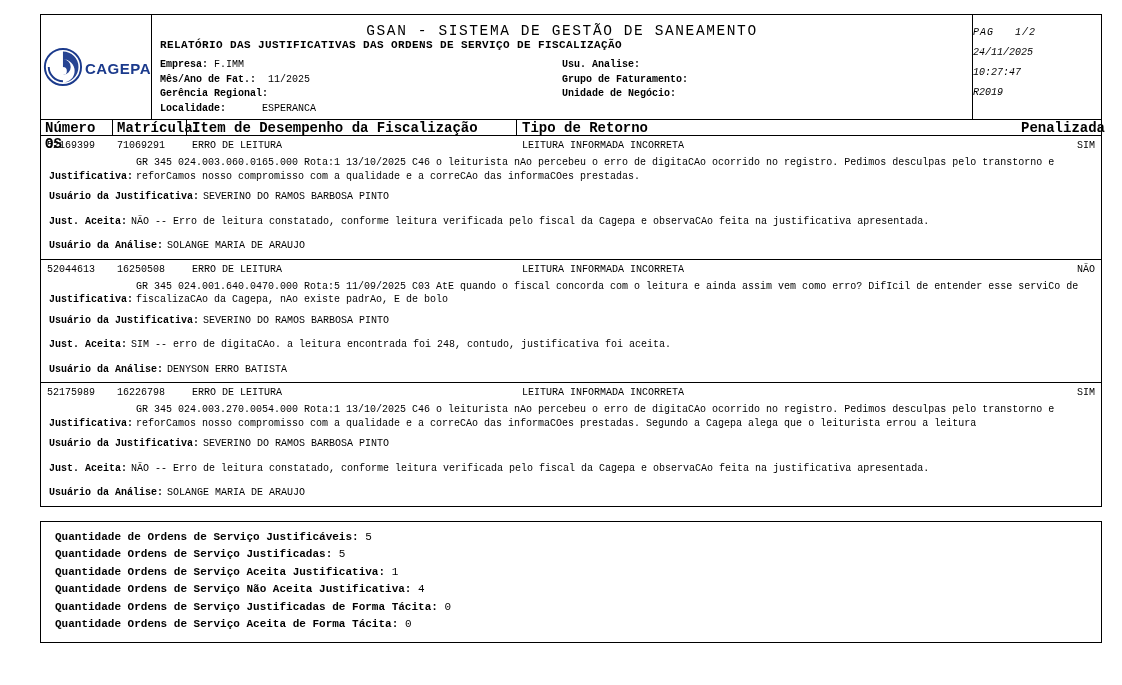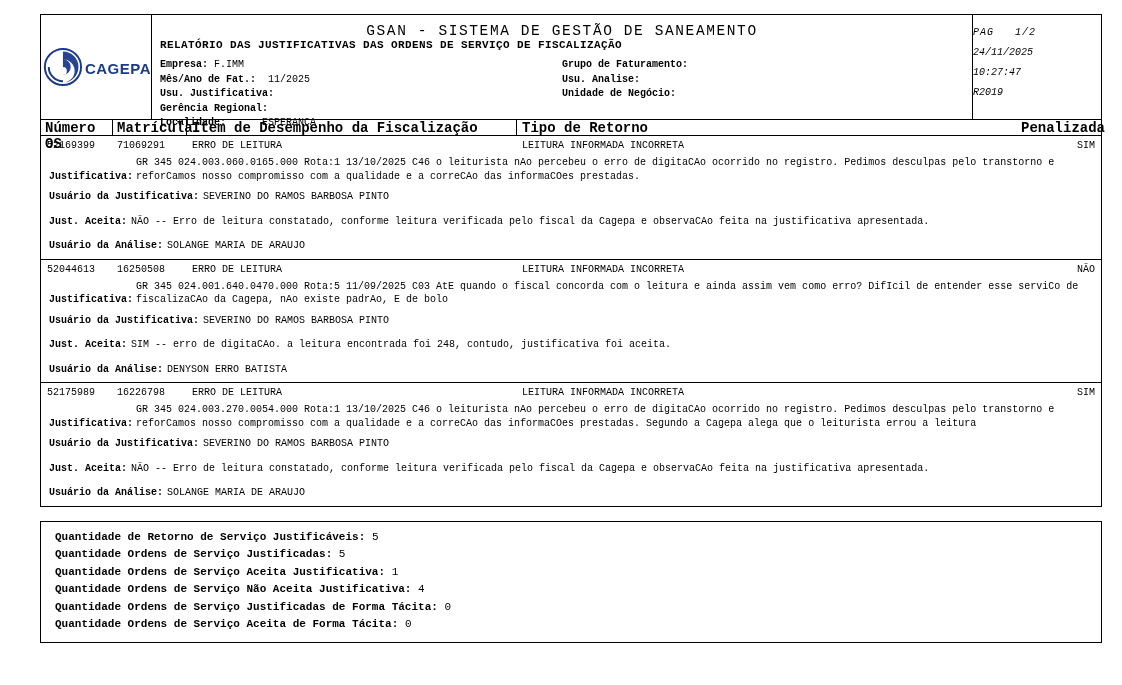--- a/index.html
+++ b/index.html
@@ -179,27 +179,26 @@
     </div>
 
     <div class="hdr-mid">
       <div class="hdr-title">GSAN  -  SISTEMA  DE  GESTÃO  DE  SANEAMENTO</div>
       <div class="hdr-subtitle">RELATÓRIO DAS JUSTIFICATIVAS DAS ORDENS DE SERVIÇO DE FISCALIZAÇÃO</div>
 
       <div class="hdr-fields">
         <div class="hdr-col">
           <div><span class="lbl">Empresa:</span> <span class="val">F.IMM</span></div>
           <div><span class="lbl">Mês/Ano de Fat.:</span>  <span class="val">11/2025</span></div>
-          <div><span class="lbl">Usu. Justificativa:</span> <span class="val"></span></div>
           <div><span class="lbl">Gerência Regional:</span> <span class="val"></span></div>
           <div><span class="lbl">Localidade:</span>      <span class="val">ESPERANCA</span></div>
         </div>
         <div class="hdr-col">
+          <div><span class="lbl">Usu. Analise:</span> <span class="val"></span></div>
           <div><span class="lbl">Grupo de Faturamento:</span> <span class="val"></span></div>
-          <div><span class="lbl">Usu. Analise:</span> <span class="val"></span></div>
           <div><span class="lbl">Unidade de Negócio:</span> <span class="val"></span></div>
         </div>
       </div>
     </div>
 
     <div class="hdr-right">
       <div class="pagline"><span>PAG</span>&nbsp;&nbsp;&nbsp;<span>1/2</span></div>
       <div>24/11/2025</div>
       <div>10:27:47</div>
       <div>R2019</div>
@@ -300,21 +299,21 @@
       <div class="kv">
         <span class="k">Usuário da Análise:</span>
         <span class="v">SOLANGE MARIA DE ARAUJO</span>
       </div>
     </div>
 
   </div>
 
   <div class="summary">
     <div class="sum-line">
-      <span class="k">Quantidade de Retorno de Serviço Justificáveis:</span>
+      <span class="k">Quantidade de Ordens de Serviço Justificáveis:</span>
       <span class="v">5</span>
     </div>
     <div class="sum-line">
       <span class="k">Quantidade Ordens de Serviço Justificadas:</span>
       <span class="v">5</span>
     </div>
     <div class="sum-line">
       <span class="k">Quantidade Ordens de Serviço Aceita Justificativa:</span>
       <span class="v">1</span>
     </div>

